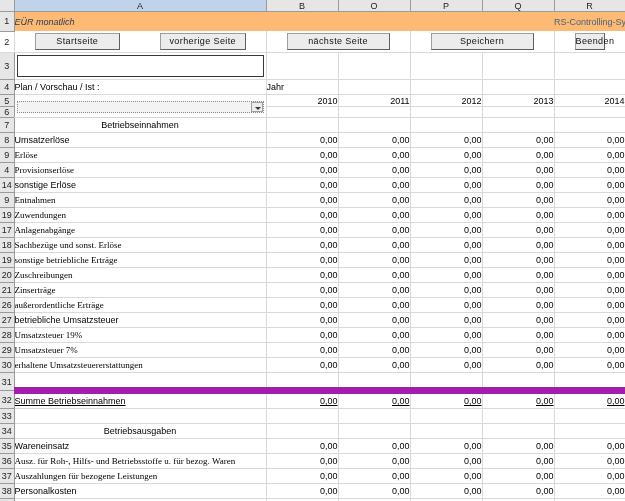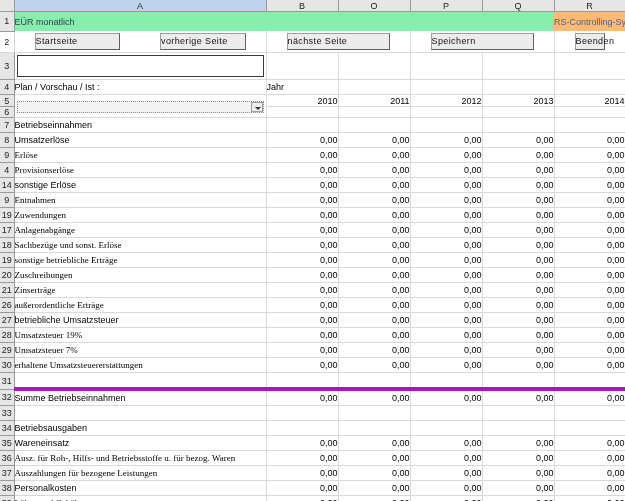--- a/index.html
+++ b/index.html
@@ -54,42 +54,43 @@
     border-bottom:1px solid #d9d9d9;
     background:#ffffff;
     height:14px;
     padding:0 3px;
   }
   .num{text-align:right;padding-right:4px;}
   .lbl{text-align:left;}
   .indent1{padding-left:16px;font-family:Liberation Serif, serif;}
   .indent2{padding-left:9px;}
   .bold{font-weight:bold;}
-  .grayband{background:#d4d4d4;}
+  .grayband{background:#d4d4d4;text-align:center;}
   .lightband{background:#e8e8e8;}
   .titlecell{
-    background:#86efac;
+    background:#fdba74;
     font-size:13px;
     color:#2b3d55;
     padding-left:6px;
+    font-style:italic;
   }
   .titleright{
     background:#fdba74;
     font-size:9px;
     color:#4a5f7d;
     text-align:right;
     padding-right:3px;
   }
   .btnrow td{background:#ffffff;border-right:1px solid #d9d9d9;border-bottom:1px solid #d9d9d9;}
   .btn{
     display:block;
     margin:2px 20px;
     height:15px;
     line-height:15px;
-    text-align:left;
+    text-align:center;
     background:#ececec;
     border:1px solid #9e9e9e;
     border-right-color:#5f5f5f;
     border-bottom-color:#5f5f5f;
     font-size:9px;
     color:#111;
     letter-spacing:0.4px;
   }
   .bigbox{
     border:1px solid #3a3a3a;
@@ -110,21 +111,21 @@
     background:#ececec;border:1px solid #9e9e9e;
     box-sizing:border-box;
   }
   .combo .arrow:after{
     content:"";position:absolute;left:3px;top:4px;
     border-left:3px solid transparent;border-right:3px solid transparent;
     border-top:3px solid #333;
   }
   .yearlabel{padding-left:3px;}
   .dashed{border-bottom:1px dashed #888;}
-  .rule-top{border-top:4px solid #a21caf;}
+  .rule-top{border-top:7px solid #a21caf;text-decoration:underline;}
   .clip{display:block;overflow:hidden;}
 </style>
 </head>
 <body>
 
 <div class="sheet">
 <table class="grid">
   <colgroup>
     <col style="width:14px">
         <col style="width:252px">

